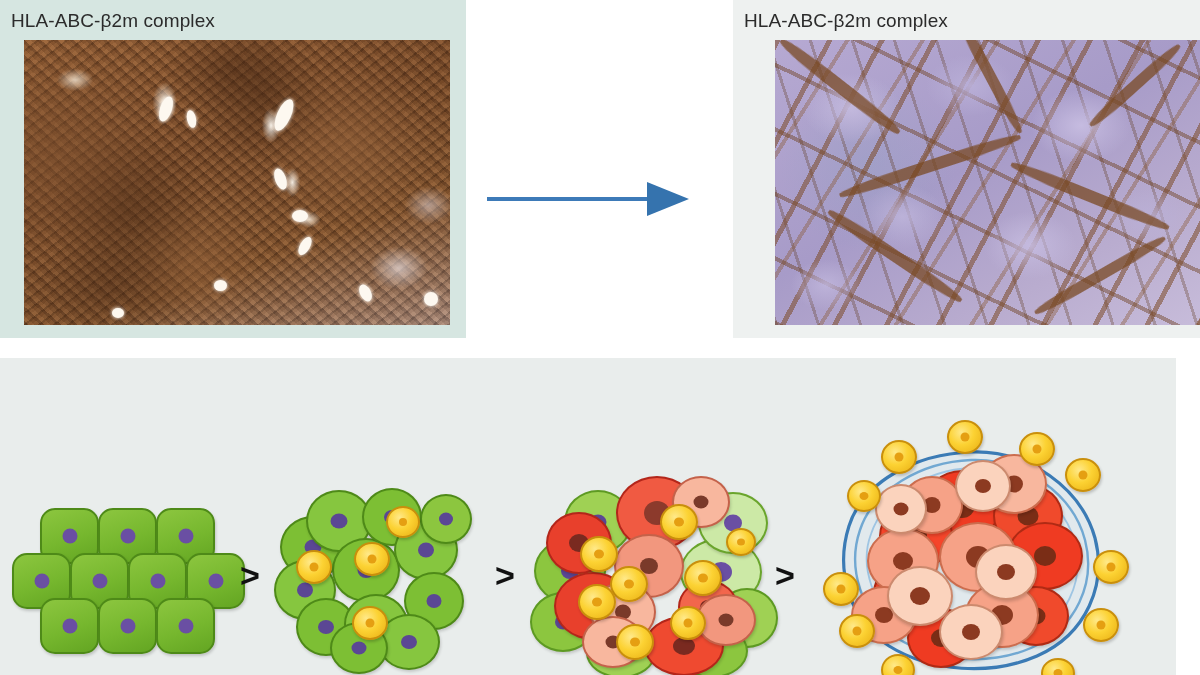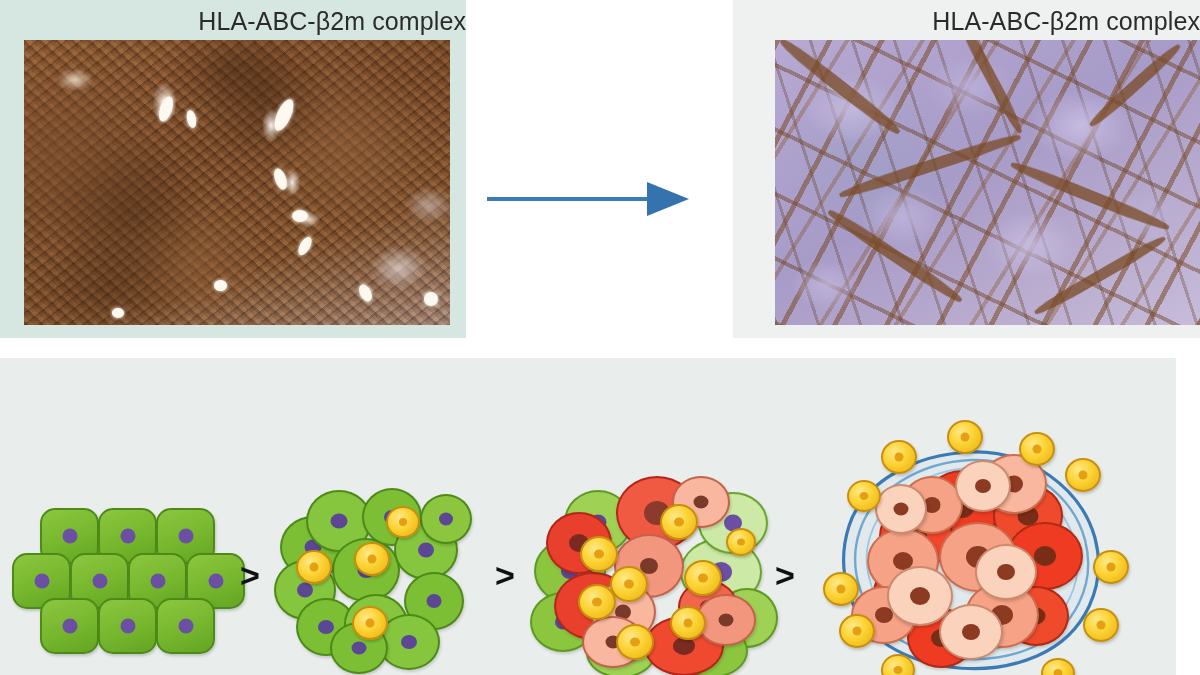--- a/index.html
+++ b/index.html
@@ -5,22 +5,22 @@
   html,body{margin:0;padding:0;background:#ffffff;}
   body{width:1200px;height:675px;overflow:hidden;
        font-family:"Liberation Sans","DejaVu Sans",sans-serif;}
   .root{position:relative;width:1200px;height:675px;background:#ffffff;}
 
   
   .ihc-panel{position:absolute;overflow:hidden;}
   .ihc-panel.left{left:0;top:0;width:466px;height:338px;background:#d6e6e1;}
   .ihc-panel.right{left:733px;top:0;width:467px;height:338px;background:#eef1f0;}
 
-  .ihc-caption{position:absolute;left:0;width:100%;top:8px;height:26px;
-      text-align:right;font-size:25px;color:#2b2b2b;letter-spacing:.1px;
+  .ihc-caption{position:absolute;left:11px;width:100%;top:8px;height:26px;
+      text-align:left;font-size:19px;color:#2b2b2b;letter-spacing:.1px;
       line-height:26px;white-space:nowrap;}
 
   .ihc-img{position:absolute;overflow:hidden;}
   .ihc-panel.left .ihc-img{left:24px;top:40px;width:426px;height:285px;}
   .ihc-panel.right .ihc-img{left:42px;top:40px;width:425px;height:285px;}
 
   
   .tissue-brown{position:absolute;inset:0;
     background-color:#8d5a33;
     background-image:

